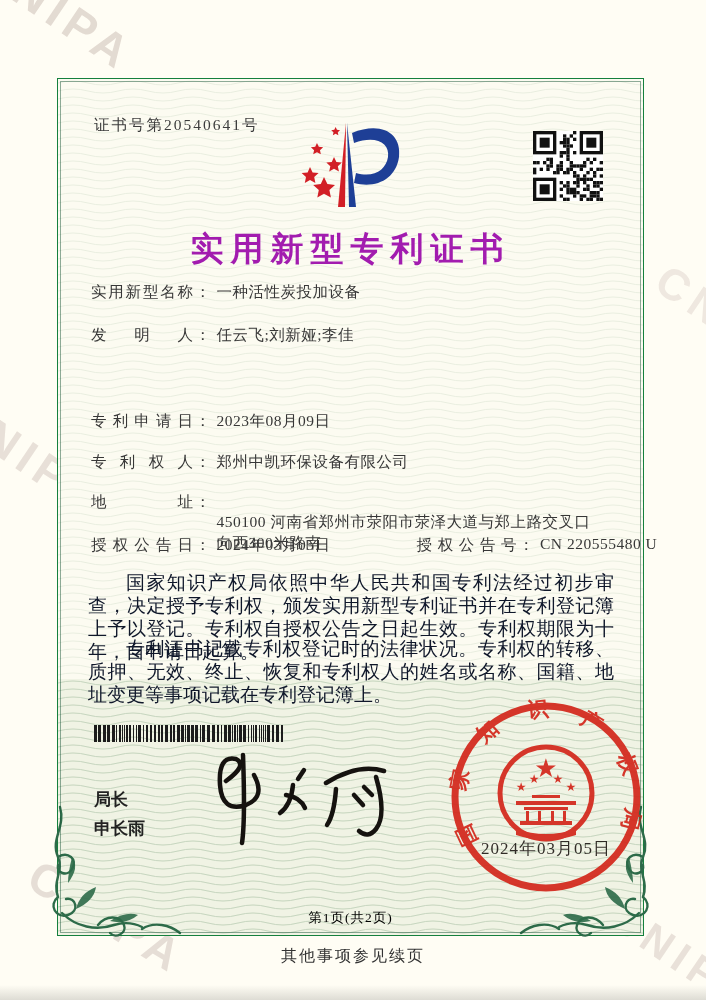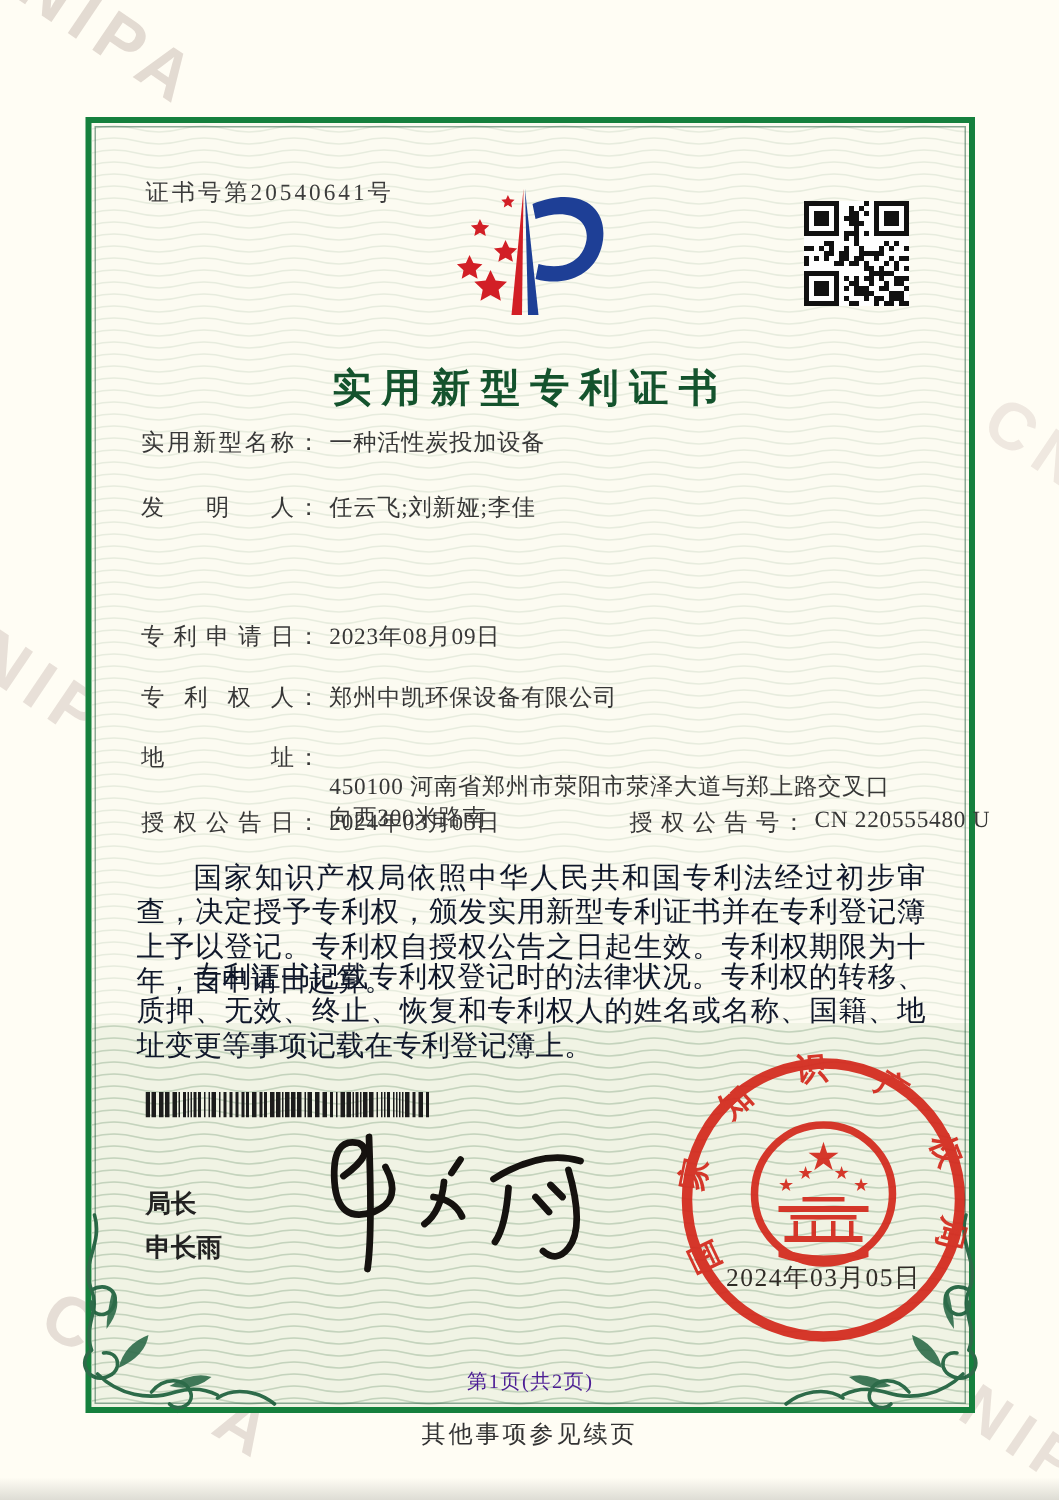--- a/index.html
+++ b/index.html
@@ -12,52 +12,52 @@
       font-weight:700;letter-spacing:7px;transform:rotate(34deg);pointer-events:none;}
   .wm1{left:-30px;top:-16px;font-size:46px;color:rgba(173,152,145,.34);}
   .wm2{left:398px;top:288px;font-size:47px;color:rgba(190,165,160,.15);}
   .wm3{left:-60px;top:430px;font-size:46px;color:rgba(173,152,145,.28);}
   .wm4{left:20px;top:890px;font-size:46px;color:rgba(173,152,145,.30);transform:rotate(31deg);}
   .wm5{left:600px;top:934px;font-size:42px;color:rgba(173,152,145,.27);}
   .wm6{left:646px;top:298px;font-size:44px;color:rgba(173,152,145,.20);}
 
   
   .frame{position:absolute;left:57px;top:78px;width:585px;height:856px;
-         border:4px solid #15803d;background:#fcfbf1;}
+         border:1px solid #15803d;background:#fcfbf1;}
   .frame::after{content:'';position:absolute;inset:2px;border:1px solid rgba(30,90,60,.5);pointer-events:none;}
   .waves{position:absolute;left:0;top:0;pointer-events:none;}
 
   .cert-no{position:absolute;left:36px;top:36px;font-size:15.5px;letter-spacing:2px;color:#3c3c3c;}
 
   .logo{position:absolute;left:228px;top:38px;}
   .qr{position:absolute;left:475px;top:52px;}
 
-  .title{position:absolute;left:0;right:0;top:159px;text-align:center;
-         font-size:26px;font-weight:700;letter-spacing:7px;color:#14532d;}
+  .title{position:absolute;left:0;right:0;top:148px;text-align:center;
+         font-size:33px;font-weight:700;letter-spacing:7px;color:#a21caf;}
 
   .frow{position:absolute;left:33px;font-size:15.5px;color:#373737;white-space:nowrap;}
   .flabel{display:inline-block;width:102px;text-align:justify;text-align-last:justify;vertical-align:top;}
   .fcolon{display:inline-block;margin:0 6px 0 2px;vertical-align:top;}
   .fvalue{display:inline-block;vertical-align:top;letter-spacing:.5px;}
   .fvalue.wrap{white-space:normal;width:388px;line-height:21px;margin-top:19px;}
   .g2{margin-left:86px;}
   .g2 .flabel{width:100px;}
 
   .body-p{position:absolute;left:30px;width:526px;margin:0;font-size:19px;line-height:23px;
           text-indent:2em;color:#0f172a;text-align:justify;}
 
   .barcode{position:absolute;left:36px;top:646px;}
 
   .director{position:absolute;left:36px;top:706px;font-family:"Liberation Sans","DejaVu Sans",sans-serif;
             font-weight:700;font-size:17px;line-height:29px;color:#222;}
   .signature{position:absolute;left:140px;top:664px;}
 
   .seal{position:absolute;left:388px;top:618px;}
 
-  .page-info{position:absolute;left:0;right:0;top:830px;text-align:center;font-size:13.5px;color:#4c1d95;letter-spacing:1px;}
+  .page-info{position:absolute;left:0;right:0;top:830px;text-align:center;font-size:13.5px;color:#000000;letter-spacing:1px;}
   .cont-note{position:absolute;left:0;right:0;top:946px;text-align:center;font-size:16px;letter-spacing:2px;color:#333;}
 
   .orn{position:absolute;pointer-events:none;}
   .orn-left{left:-12px;top:726px;}
   .orn-right{right:-12px;top:726px;transform:scaleX(-1);}
 
   .photo-edge{position:absolute;left:0;right:0;bottom:0;height:15px;
               background:linear-gradient(to bottom, rgba(150,150,145,0), rgba(135,135,130,.28));}
 </style>
 </head>

